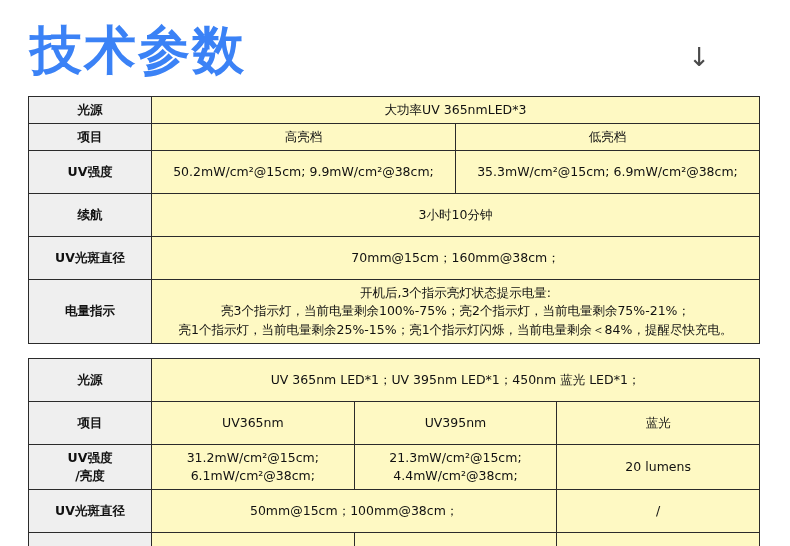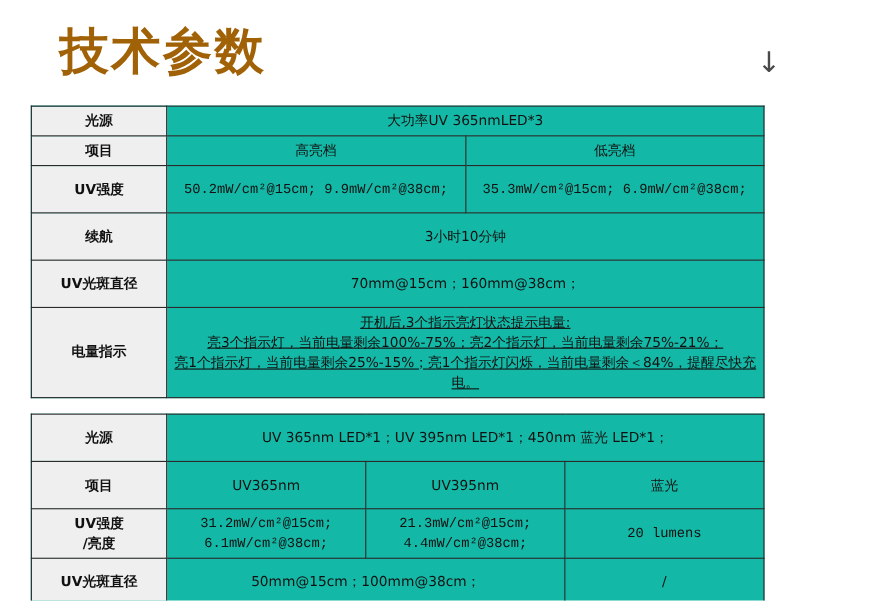--- a/index.html
+++ b/index.html
@@ -22,41 +22,40 @@
     padding: 0 28px;
   }
   .header-row {
     position: relative;
     height: 96px;
   }
   .page-title {
     position: absolute;
     left: 2px;
     top: 24px;
-    font-size: 45px;
+    font-size: 52px;
     font-weight: bold;
     letter-spacing: 2px;
-    color: #a16207;
+    color: #3b82f6;
     line-height: 1;
-    margin-left: 24px;
   }
   .down-arrow {
     position: absolute;
     right: 52px;
     top: 44px;
     font-size: 26px;
     color: #4a4a4a;
     line-height: 1;
   }
   table.spec {
-    width: 667px;
+    width: 732px;
     border-collapse: collapse;
     table-layout: fixed;
     border: 1px solid #2b2b2b;
-    background: #14b8a6;
+    background: #fef9c3;
     margin: 0 0 14px 0;
   }
   table.spec td {
     border: 1px solid #2b2b2b;
     padding: 4px 5px;
     font-size: 12.5px;
     line-height: 1.45;
     text-align: center;
     vertical-align: middle;
     color: #111111;
@@ -66,30 +65,28 @@
     font-weight: bold;
     font-size: 13px;
     width: 112px;
   }
   td.colhead {
     font-weight: normal;
     font-size: 15px;
   }
   td.small {
     font-size: 11.5px;
-    font-family: Liberation Mono, monospace;
   }
   td.tall {
     height: 34px;
   }
   .battery-cell {
     font-size: 11.5px;
     line-height: 1.55;
     padding: 5px 4px;
-    text-decoration: underline;
   }
   .battery-cell .l1 { display: block; }
   .battery-cell .l2 { display: block; }
   .battery-cell .l3 { display: block; }
   .two-line span { display: block; }
 </style>
 </head>
 <body>
 
 <div class="page">

